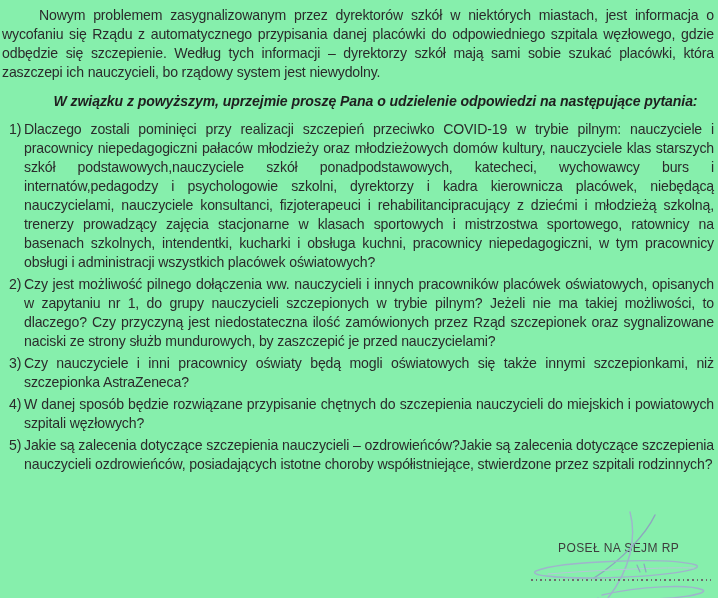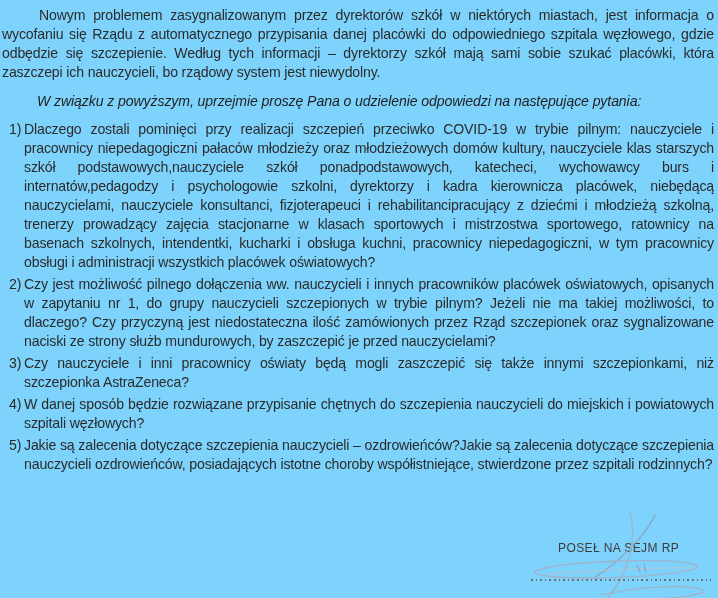--- a/index.html
+++ b/index.html
@@ -4,42 +4,43 @@
 <style>
   html, body {
     margin: 0;
     padding: 0;
     background: #ffffff;
   }
   .page {
     position: relative;
     width: 718px;
     height: 598px;
-    background: #7dd3fc;
+    background: #86efac;
     font-family: "Liberation Sans", sans-serif;
     color: #2b2b2b;
     font-size: 14.1px;
     line-height: 19px;
     box-sizing: border-box;
     padding: 6px 4px 0 2px;
     overflow: hidden;
     letter-spacing: -0.15px;
   }
   .intro {
     margin: 0;
     text-align: justify;
     text-indent: 37px;
   }
   .request {
     margin: 10px 0 9px 0;
     padding-left: 35px;
-    font-weight: normal;
+    font-weight: bold;
     font-style: italic;
     color: #1f1f1f;
     letter-spacing: -0.1px;
+    text-align: center;
   }
   .questions {
     margin: 0;
     padding: 0;
   }
   .q-row {
     display: flex;
     margin: 0 0 3px 0;
   }
   .q-num {
@@ -108,21 +109,21 @@
     <div class="q-row">
       <span class="q-num">1)</span>
       <span class="q-text">Dlaczego zostali pominięci przy realizacji szczepień przeciwko COVID-19 w trybie pilnym: nauczyciele i pracownicy niepedagogiczni pałaców młodzieży oraz młodzieżowych domów kultury, nauczyciele klas starszych szkół podstawowych,nauczyciele szkół ponadpodstawowych, katecheci, wychowawcy burs i internatów,pedagodzy i psychologowie szkolni, dyrektorzy i kadra kierownicza placówek, niebędącą nauczycielami, nauczyciele konsultanci, fizjoterapeuci i rehabilitancipracujący z dziećmi i młodzieżą szkolną, trenerzy prowadzący zajęcia stacjonarne w klasach sportowych i mistrzostwa sportowego, ratownicy na basenach szkolnych, intendentki, kucharki i obsługa kuchni, pracownicy niepedagogiczni, w tym pracownicy obsługi i administracji wszystkich placówek oświatowych?</span>
     </div>
     <div class="q-row">
       <span class="q-num">2)</span>
       <span class="q-text">Czy jest możliwość pilnego dołączenia ww. nauczycieli i innych pracowników placówek oświatowych, opisanych w zapytaniu nr 1, do grupy nauczycieli szczepionych w trybie pilnym? Jeżeli nie ma takiej możliwości, to dlaczego? Czy przyczyną jest niedostateczna ilość zamówionych przez Rząd szczepionek oraz sygnalizowane naciski ze strony służb mundurowych, by zaszczepić je przed nauczycielami?</span>
     </div>
     <div class="q-row">
       <span class="q-num">3)</span>
-      <span class="q-text">Czy nauczyciele i inni pracownicy oświaty będą mogli zaszczepić się także innymi szczepionkami, niż szczepionka AstraZeneca?</span>
+      <span class="q-text">Czy nauczyciele i inni pracownicy oświaty będą mogli oświatowych się także innymi szczepionkami, niż szczepionka AstraZeneca?</span>
     </div>
     <div class="q-row">
       <span class="q-num">4)</span>
       <span class="q-text">W danej sposób będzie rozwiązane przypisanie chętnych do szczepienia nauczycieli do miejskich i powiatowych szpitali węzłowych?</span>
     </div>
     <div class="q-row">
       <span class="q-num">5)</span>
       <span class="q-text">Jakie są zalecenia dotyczące szczepienia nauczycieli – ozdrowieńców?Jakie są zalecenia dotyczące szczepienia nauczycieli ozdrowieńców, posiadających istotne choroby współistniejące, stwierdzone przez szpitali rodzinnych?</span>
     </div>
   </div>

